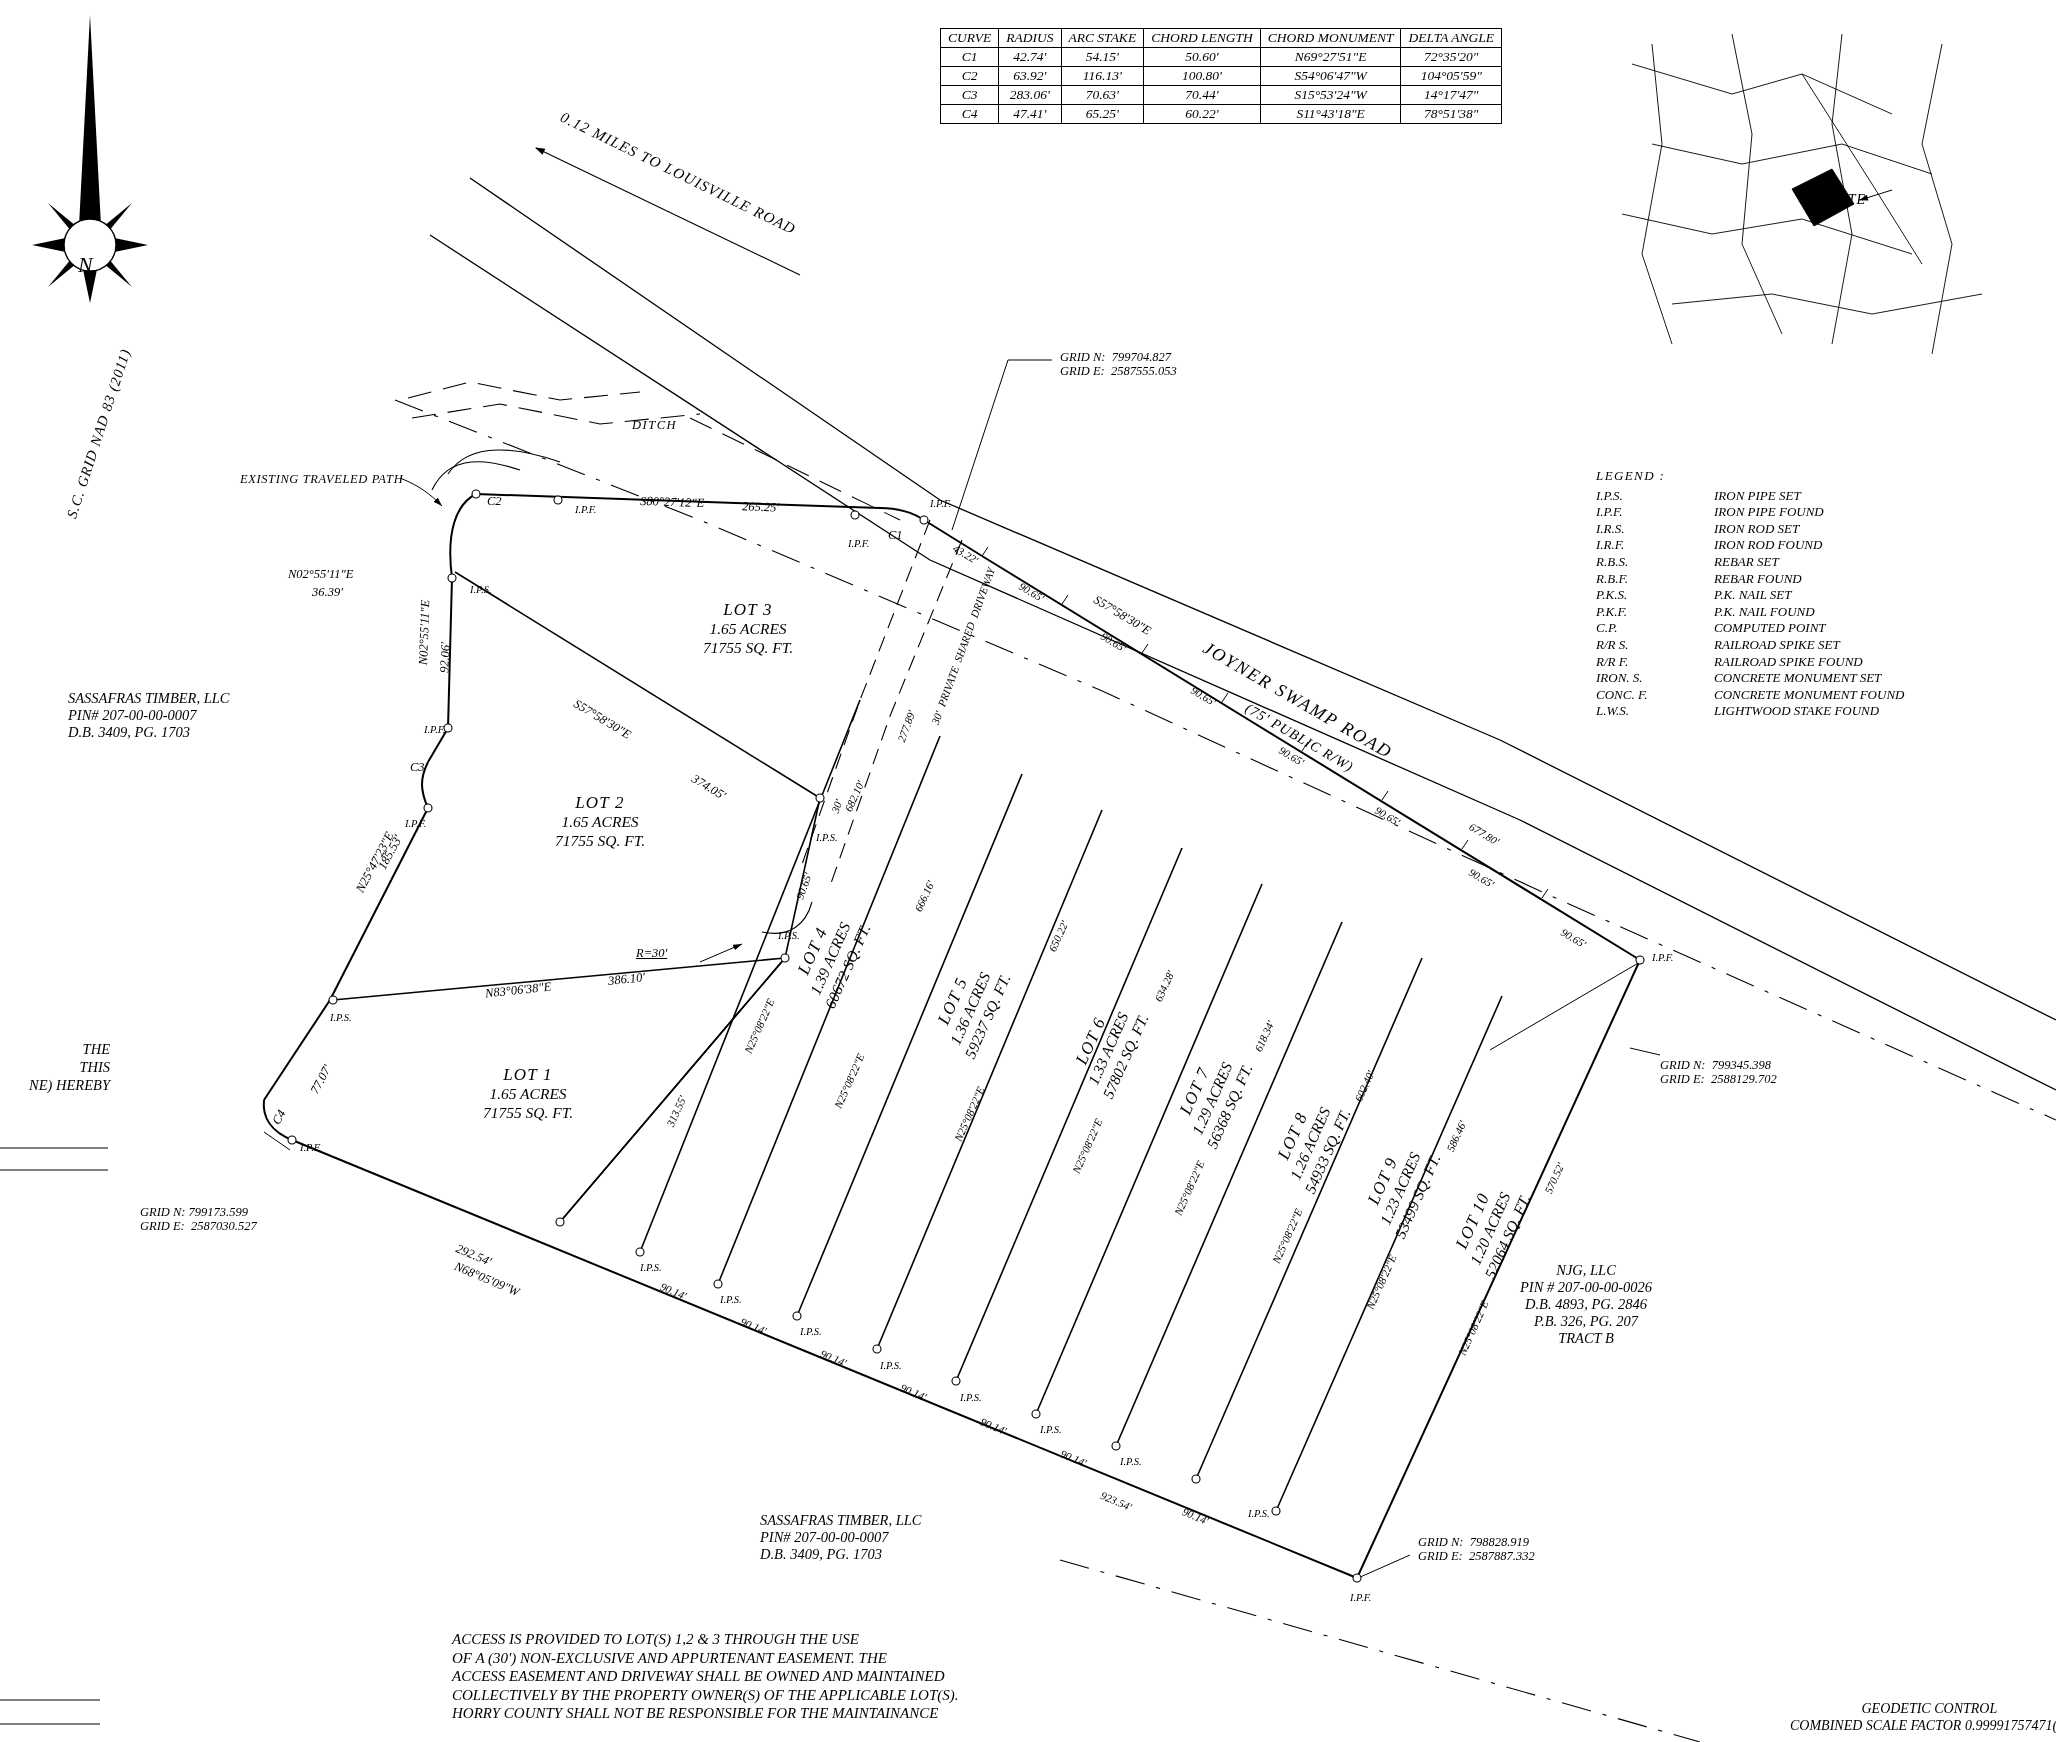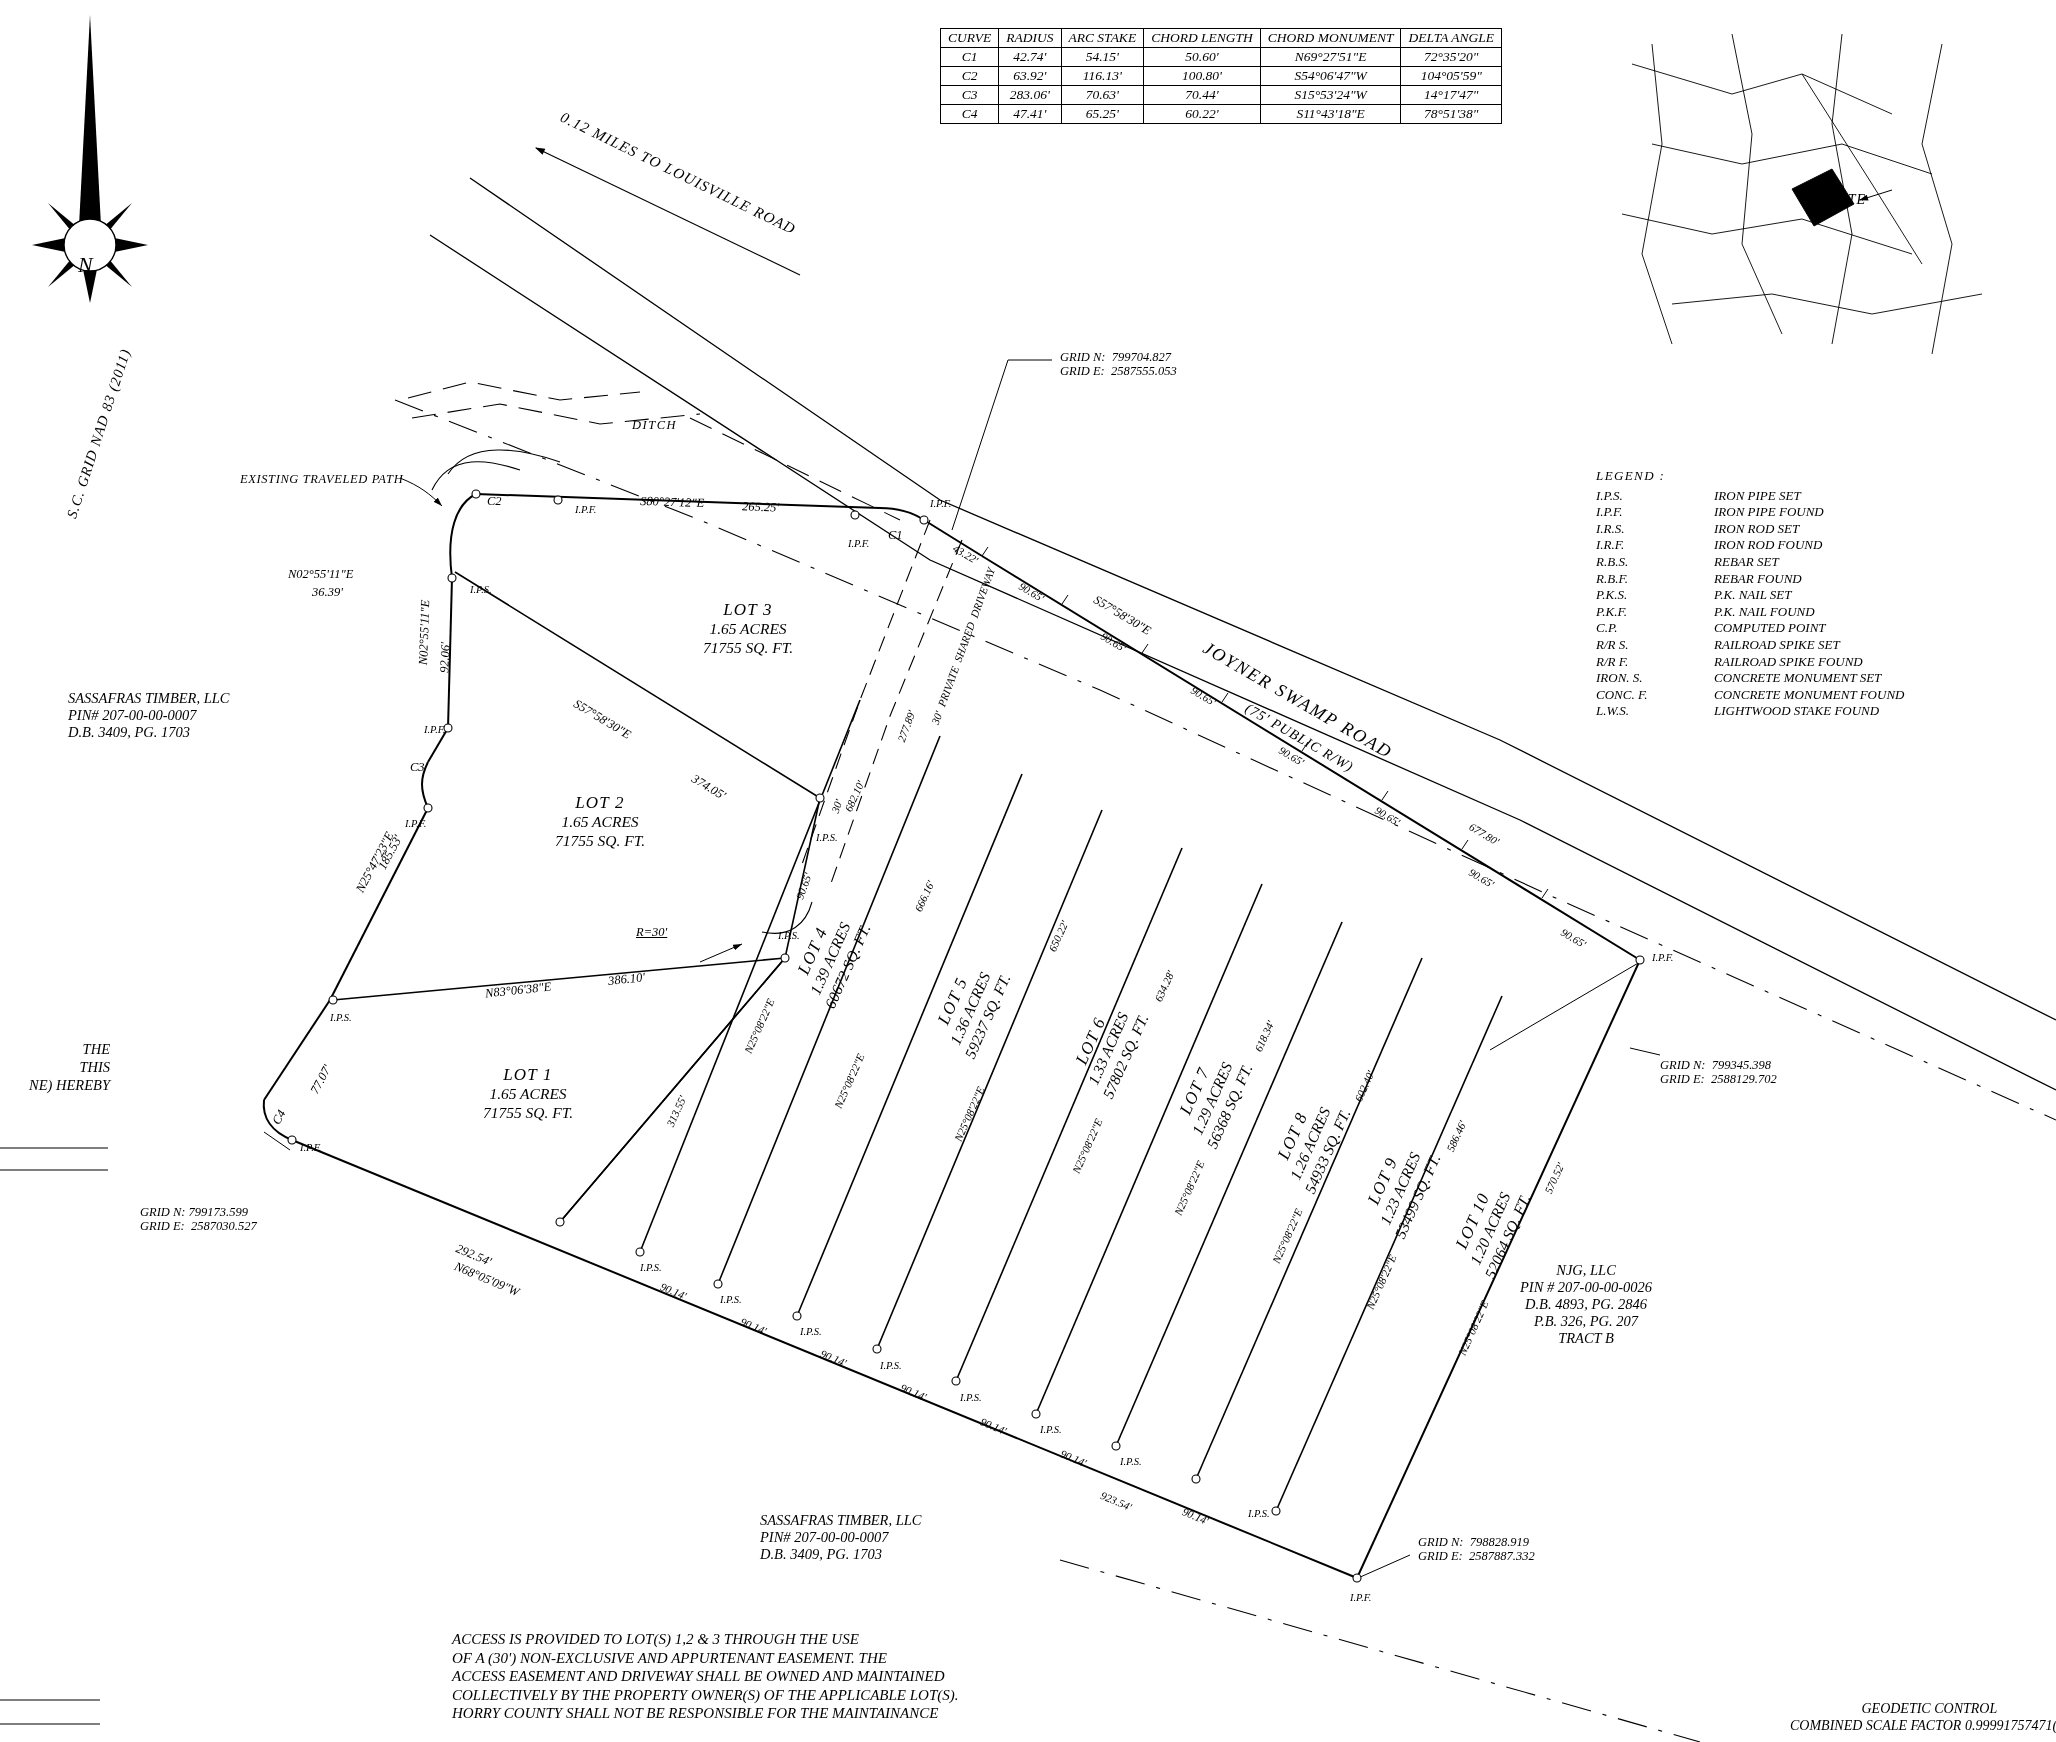--- a/index.html
+++ b/index.html
@@ -574,21 +574,21 @@
   <div class="ann sm rot" style="left:1058px; top:1140px; transform:rotate(-66deg);">N25°08'22"E</div>
   <div class="ann sm rot" style="left:1160px; top:1182px; transform:rotate(-66deg);">N25°08'22"E</div>
   <div class="ann sm rot" style="left:1258px; top:1230px; transform:rotate(-66deg);">N25°08'22"E</div>
   <div class="ann sm rot" style="left:1352px; top:1276px; transform:rotate(-66deg);">N25°08'22"E</div>
   <div class="ann sm rot" style="left:1444px; top:1322px; transform:rotate(-66deg);">N25°08'22"E</div>
 
   <div class="ann sm rot" style="left:880px; top:640px; transform:rotate(-70deg);">30'  PRIVATE  SHARED  DRIVEWAY</div>
   <div class="ann sm rot" style="left:890px; top:720px; transform:rotate(-70deg);">277.89'</div>
   <div class="ann sm rot" style="left:830px; top:800px; transform:rotate(-70deg);">30'</div>
   <div class="ann sm rot" style="left:790px; top:880px; transform:rotate(-70deg);">90.65'</div>
-  <div class="ann" style="left:636px; top:925px;text-decoration:underline;">R=30'</div>
+  <div class="ann" style="left:636px; top:946px;text-decoration:underline;">R=30'</div>
 
   <div class="ann it" style="left:487px; top:494px;">C2</div>
   <div class="ann it" style="left:888px; top:528px;">C1</div>
   <div class="ann it" style="left:410px; top:760px;">C3</div>
   <div class="ann it" style="left:272px; top:1110px; transform:rotate(-62deg);">C4</div>
 
   <div class="ann pt" style="left:575px; top:504px;">I.P.F.</div>
   <div class="ann pt" style="left:848px; top:538px;">I.P.F.</div>
   <div class="ann pt" style="left:930px; top:498px;">I.P.F.</div>
   <div class="ann pt" style="left:470px; top:584px;">I.P.S.</div>

